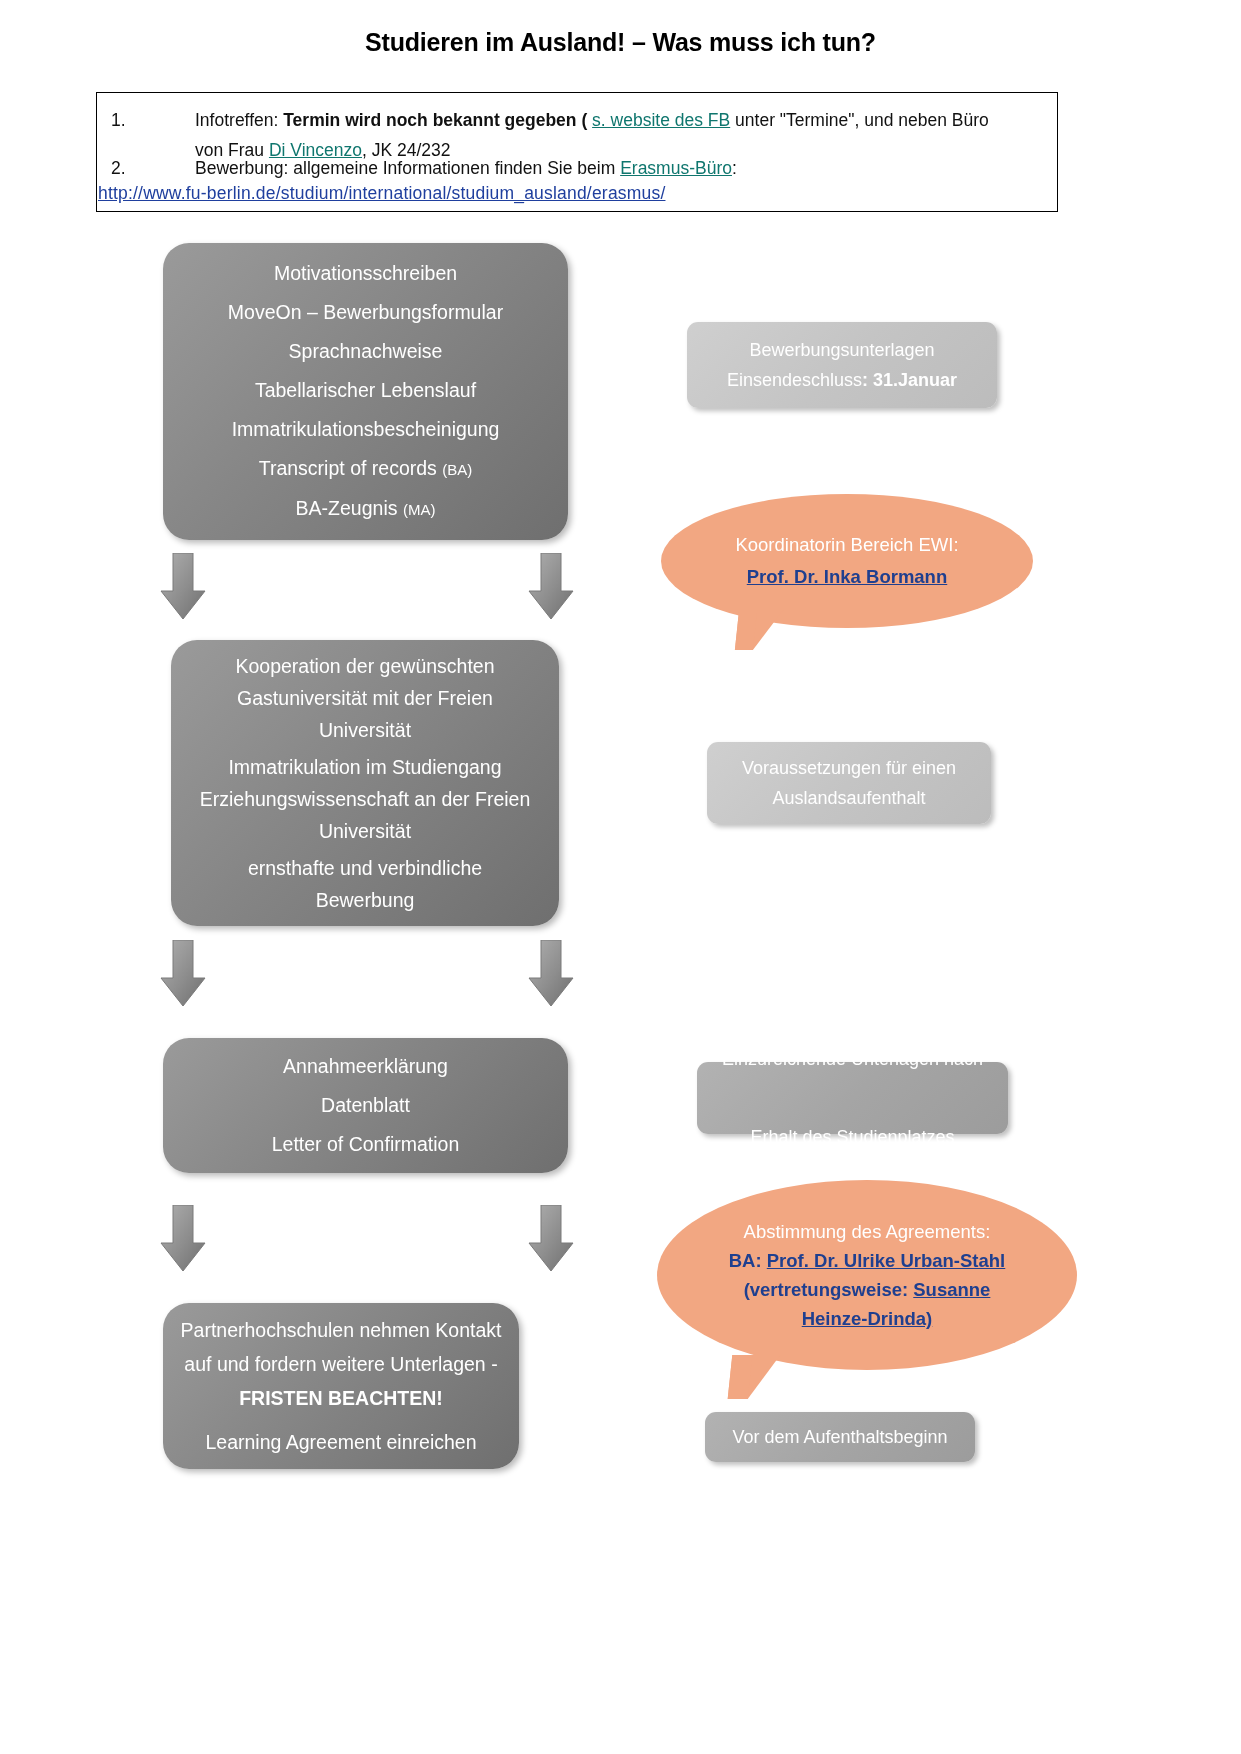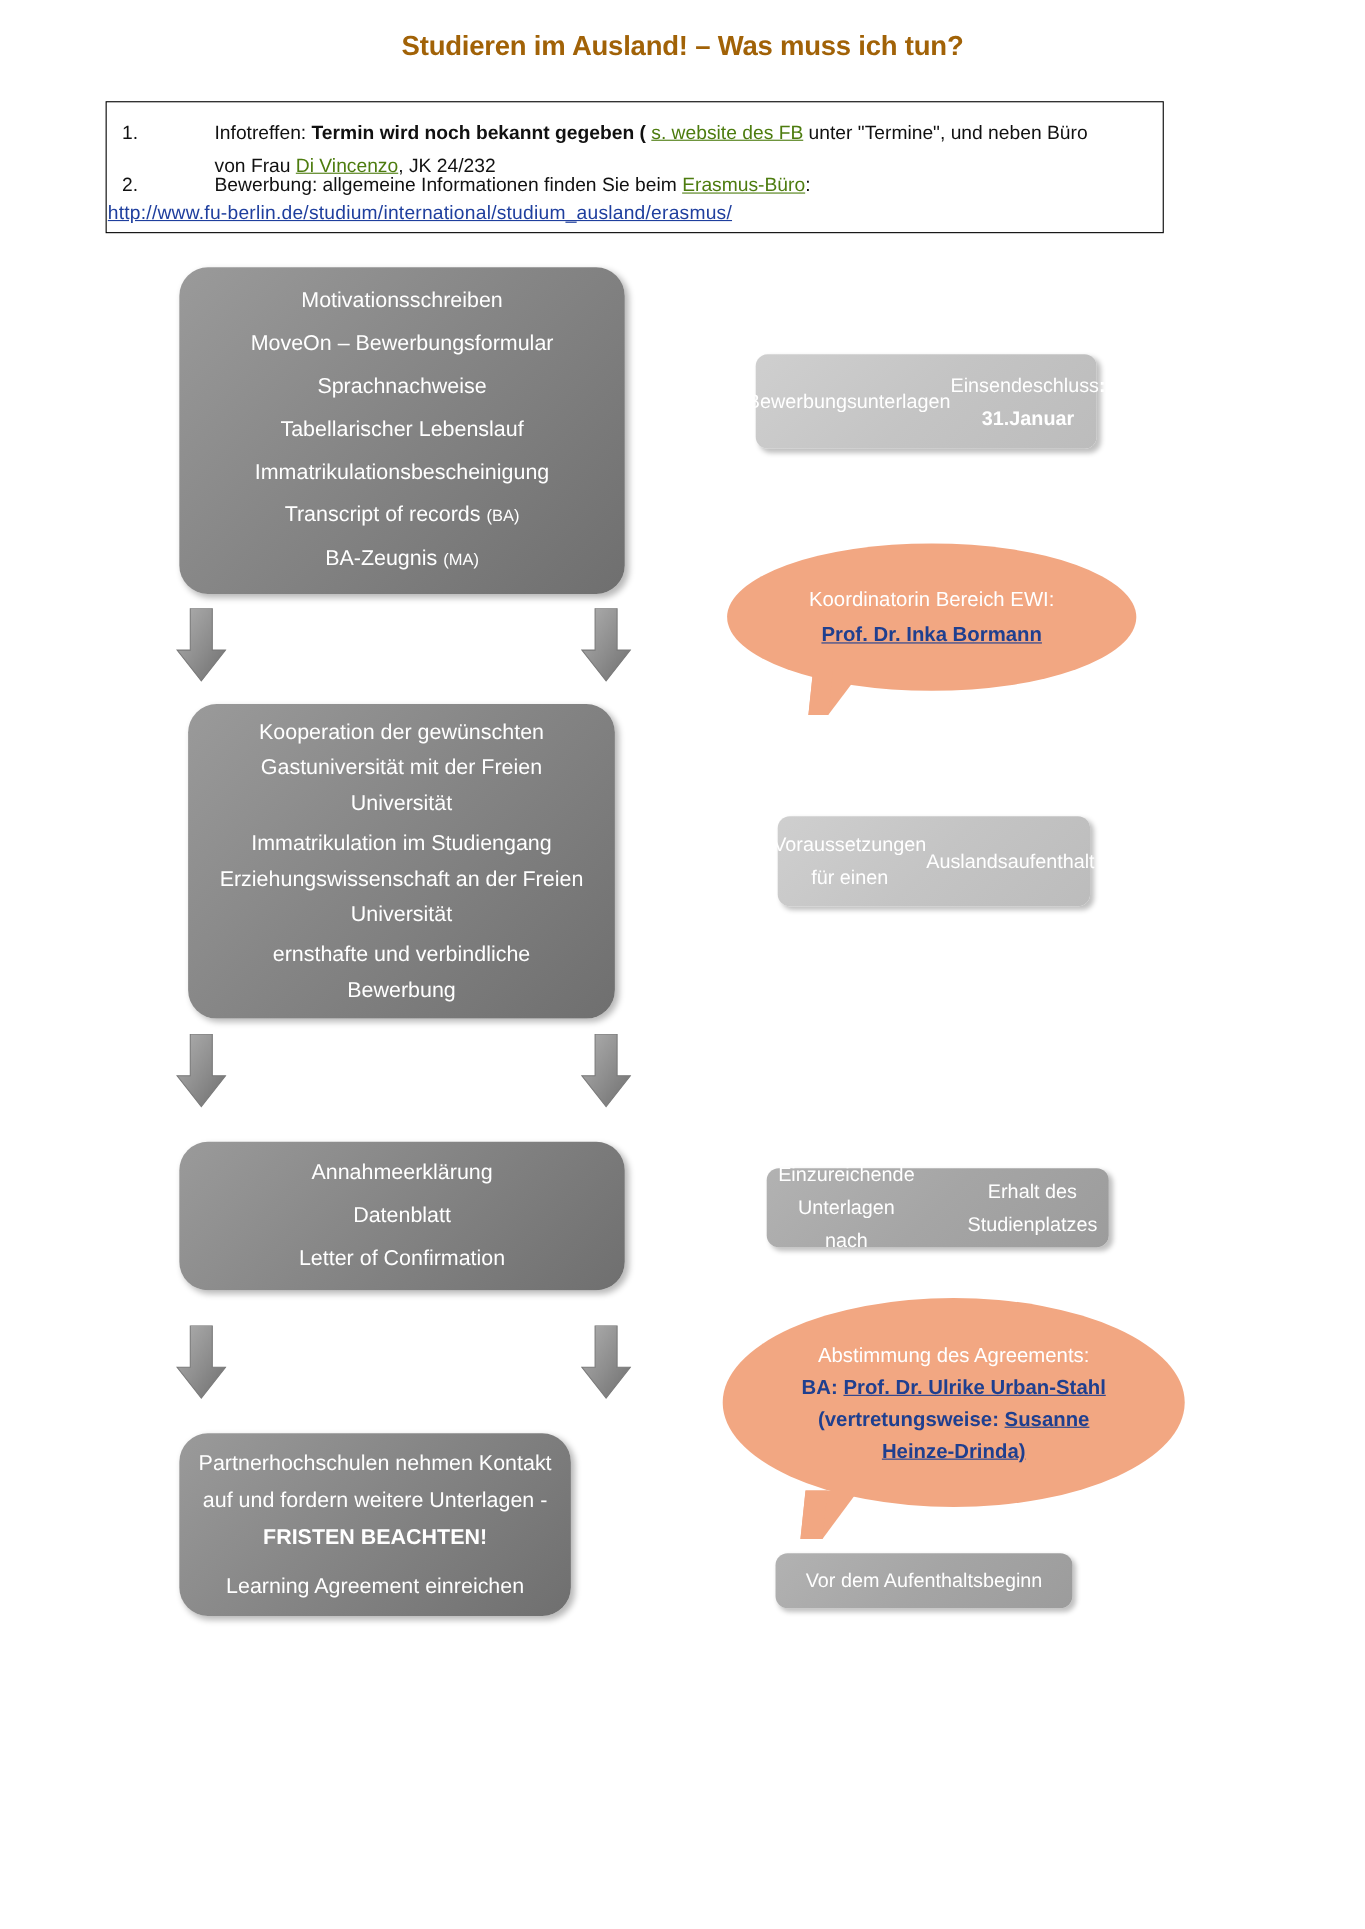--- a/index.html
+++ b/index.html
@@ -17,21 +17,21 @@
 
   
   .page-title {
     position: absolute;
     top: 28px;
     left: 0;
     width: 1241px;
     text-align: center;
     font-size: 25px;
     font-weight: bold;
-    color: #a16207;
+    color: #000000;
     letter-spacing: -0.2px;
   }
 
   
   .note-box {
     position: absolute;
     left: 96px;
     top: 92px;
     width: 962px;
     height: 120px;
@@ -56,21 +56,21 @@
     color: #111111;
   }
   .note-text {
     margin-left: 84px;
     display: block;
   }
   .r1 { top: 12px; }
   .r2 { top: 60px; }
   b.strong { font-weight: bold; }
   a.lnk {
-    color: #4d7c0f;
+    color: #0f766e;
     text-decoration: underline;
   }
   .url-line {
     position: absolute;
     left: 98px;
     top: 183px;
     font-size: 17.5px;
     color: #1f3f9e;
     text-decoration: underline;
     white-space: nowrap;
@@ -117,20 +117,21 @@
     position: absolute;
     box-sizing: border-box;
     border-radius: 11px;
     background: linear-gradient(135deg, #cfcfcf 0%, #c4c4c4 50%, #bcbcbc 100%);
     box-shadow: 3px 3px 5px rgba(0,0,0,0.25);
     color: #ffffff;
     font-size: 18px;
     line-height: 30px;
     text-align: center;
     display: flex;
+    flex-direction: column;
     justify-content: center;
     align-items: center;
     padding: 6px 12px;
   }
   .cap-box .ln { display: block; width: 100%; }
   .cap-box .bld { font-weight: bold; }
   .cap-dark {
     background: linear-gradient(135deg, #b2b2b2 0%, #a5a5a5 50%, #9c9c9c 100%);
   }
 

